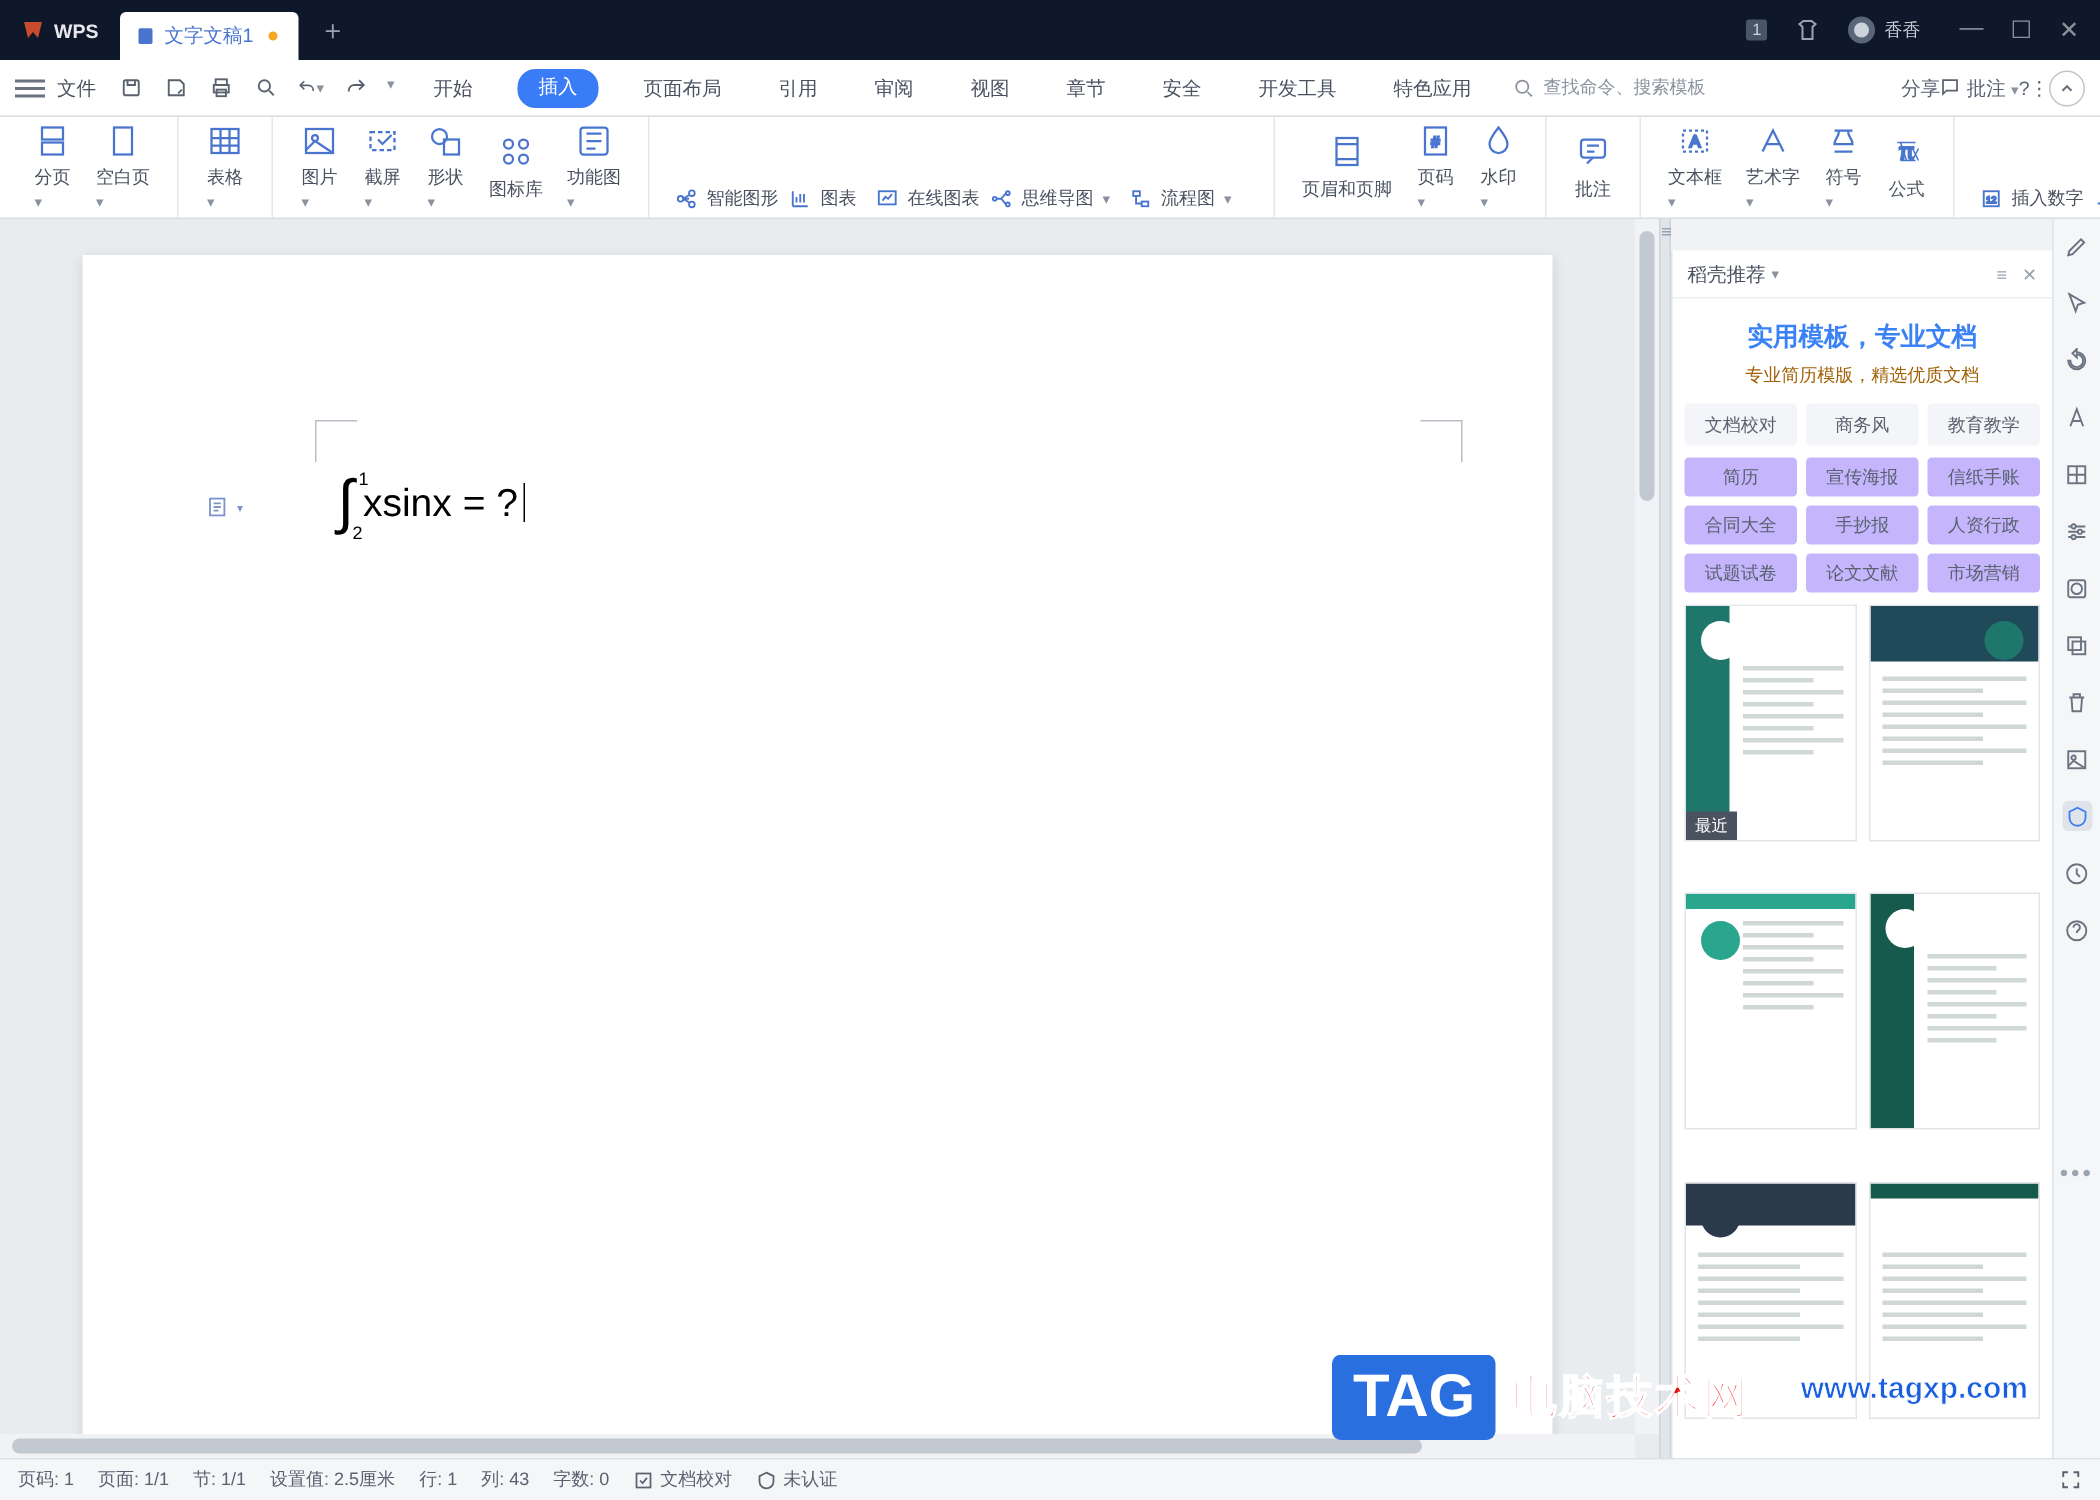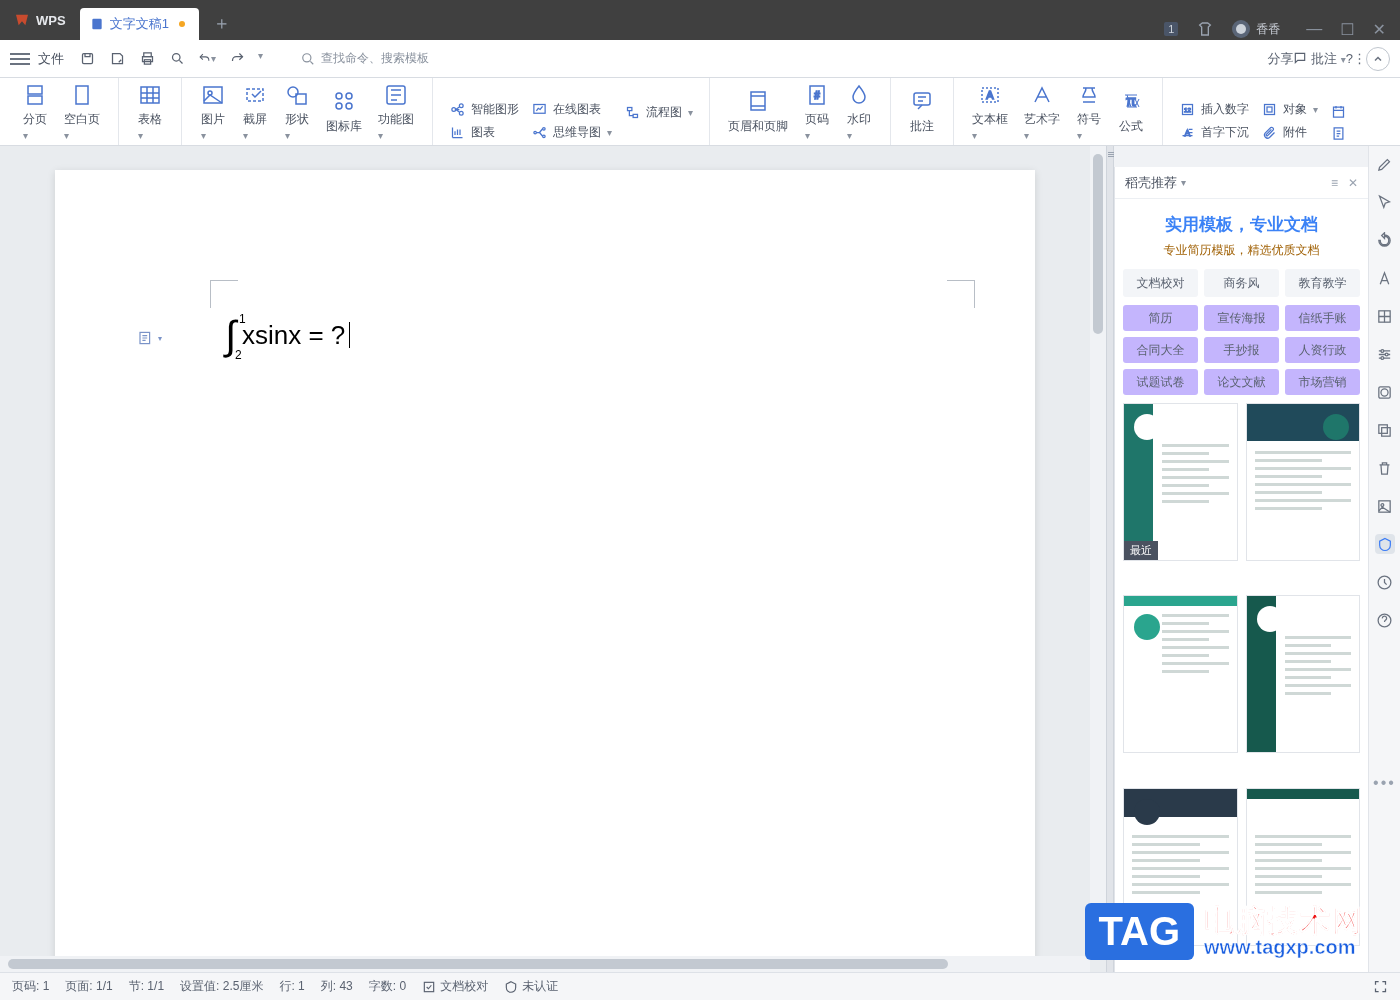--- a/index.html
+++ b/index.html
@@ -1,19 +1,19 @@
 <!DOCTYPE html>
 <html><head>
 <meta charset="utf-8">
 <style>
 * { margin: 0; padding: 0; box-sizing: border-box; font-family: "Microsoft YaHei", Arial, sans-serif; }
 body { background: #fff; overflow: hidden; width: 1400px; height: 1000px; position: relative; }
 
 
-.titlebar { height: 40px; background: #404040; display: flex; align-items: flex-end; color: #cdd3db; }
+.titlebar { height: 40px; background: #0f172a; display: flex; align-items: center; color: #cdd3db; }
 .wps-logo { display: flex; align-items: center; padding: 0 14px; height: 100%; font-weight: bold; color: #e6e8ec; font-size: 13px; gap: 6px; }
 .wps-logo svg { width: 16px; height: 16px; }
 .tab { height: 32px; background: #fff; color: #4a75ce; display: flex; align-items: center; padding: 0 30px 0 10px; border-radius: 4px 4px 0 0; margin-top: 8px; font-size: 13px; position: relative; gap: 6px; }
 .tab .dot { width: 6px; height: 6px; background: #f5a623; border-radius: 50%; position: absolute; right: 14px; }
 .tab-add { width: 34px; height: 34px; display: flex; align-items: center; justify-content: center; color: #9aa3b0; font-size: 18px; margin-left: 6px; cursor: pointer; }
 .titlebar-right { margin-left: auto; display: flex; align-items: center; gap: 16px; padding-right: 14px; }
 .titlebar-right .ico { width: 22px; height: 22px; color: #9aa3b0; display: flex; align-items: center; justify-content: center; }
 .user-badge { display: flex; align-items: center; gap: 6px; color: #c7ccd4; font-size: 12px; }
 .user-avatar { width: 18px; height: 18px; border-radius: 50%; background: #5a6577; display:flex; align-items:center; justify-content:center;}
 .win-btns { display: flex; gap: 18px; margin-left: 10px; color: #8a929e; }
@@ -34,21 +34,21 @@
 .chev { font-size: 10px; color: #8a929e; }
 .menubar-right .circled { width:24px; height:24px; border:1px solid #c0c6ce; border-radius:50%; display:flex; align-items:center; justify-content:center; color:#6b7380;}
 
 
 .ribbon { height: 68px; background: #fff; border-bottom: 1px solid #d8dce2; display: flex; align-items: center; padding: 0 4px; font-size: 12px; color: #4a5260; }
 .rgroup { display: flex; align-items: flex-end; padding: 0 10px; height: 100%; border-right: 1px solid #e4e7ec; }
 .rgroup:last-child { border-right: none; }
 .rbig { display: flex; flex-direction: column; align-items: center; justify-content: center; gap: 4px; padding: 6px 8px; cursor: pointer; height:100%; }
 .rbig .ricon { width: 26px; height: 26px; color: #4a75ce; display:flex; align-items:center; justify-content:center;}
 .rbig .rlabel { font-size: 12px; white-space: nowrap; display:flex; align-items:flex-start; gap:2px;flex-direction:column;}
-.rsmalls { display: flex; flex-direction: column; justify-content: flex-end; gap: 6px; padding: 4px 6px; }
+.rsmalls { display: flex; flex-direction: row; justify-content: flex-end; gap: 6px; padding: 4px 6px; }
 .rsmall { display: flex; align-items: center; gap: 6px; cursor: pointer; white-space: nowrap; }
 .rsmall .ricon-s { width: 16px; height: 16px; color: #4a75ce; display:flex; align-items:center; justify-content:center;}
 
 
 .workspace { position: absolute; top: 146px; bottom: 28px; left: 0; right: 0; display: flex; background: #f0f2f5; }
 .doc-area { flex: 1; position: relative; overflow: hidden; background:#e9ecef;}
 .doc-scroll { position:absolute; top:0; left:0; right:16px; bottom:16px; overflow:auto; display:flex; justify-content:center;}
 .page { width: 980px; min-height: 1300px; background: #fff; margin-top: 24px; box-shadow: 0 2px 8px rgba(0,0,0,0.12); position: relative; }
 .corner-tl { position: absolute; top: 110px; left: 155px; width: 28px; height: 28px; border-left: 1px solid #b8bec6; border-top: 1px solid #b8bec6; }
 .corner-tr { position: absolute; top: 110px; right: 60px; width: 28px; height: 28px; border-right: 1px solid #b8bec6; border-top: 1px solid #b8bec6; }
@@ -100,23 +100,23 @@
 .sidetools .st { width:20px; height:20px; display:flex; align-items:center; justify-content:center; cursor:pointer;}
 .sidetools .st.active { background:#dfe4ea; border-radius:4px; padding:2px; color:#3a7bf6;}
 .sidetools .dots { margin-top:auto; margin-bottom:180px; letter-spacing:2px; color:#9aa3b0;}
 
 
 .statusbar { position:absolute; bottom:0; left:0; right:0; height:28px; background:#f5f6f8; border-top:1px solid #dde1e7; display:flex; align-items:center; font-size:12px; color:#5a6270; padding:0 12px; gap:16px;}
 .statusbar .sb-item { display:flex; align-items:center; gap:4px;}
 .statusbar .sb-right { margin-left:auto; display:flex; gap:14px; align-items:center;}
 
 
-.watermark { position:absolute; right:36px; bottom:40px; display:flex; align-items:center; gap:10px; z-index:50;}
+.watermark { position:absolute; right:48px; bottom:40px; display:flex; align-items:center; gap:10px; z-index:50;}
 .wm-tag { background:#2a6fe0; color:#fff; font-weight:900; font-size:40px; padding:6px 14px; border-radius:6px; font-family: Arial Black, Arial;}
-.wm-txt { display:flex; flex-direction:column; line-height:1.05;}
+.wm-txt { display:flex; flex-direction:row; line-height:1.05;gap:33px;}
 .wm-txt .t1 { color:#e11; font-size:30px; font-weight:900; letter-spacing:2px; -webkit-text-stroke: 1px #fff;}
 .wm-txt .t2 { color:#1a5fe0; font-size:20px; font-weight:900; -webkit-text-stroke: 0.5px #fff;}
 
 svg { display:block; }
 </style>
 </head>
 <body>
 
 <div class="titlebar">
   <div class="wps-logo">
@@ -196,20 +196,32 @@
         </svg>
         <span class="chev">▾</span>
       </span>
     <span class="ico">
         <svg width="15" height="15" viewBox="0 0 24 24" fill="none" stroke="#5a6270" stroke-width="2">
           <path d="M15 14l5-5-5-5"></path>
           <path d="M20 9H10a6 6 0 00-6 6v1"></path>
         </svg>
       </span>
     <span class="chev">▾</span>
+  </div>
+  <div class="menu-tabs">
+    <span class="mtab">开始</span>
+    <span class="mtab active">插入</span>
+    <span class="mtab">页面布局</span>
+    <span class="mtab">引用</span>
+    <span class="mtab">审阅</span>
+    <span class="mtab">视图</span>
+    <span class="mtab">章节</span>
+    <span class="mtab">安全</span>
+    <span class="mtab">开发工具</span>
+    <span class="mtab">特色应用</span>
   </div>
   <div class="search-cmd">
     <svg width="14" height="14" viewBox="0 0 24 24" fill="none" stroke="#8a929e" stroke-width="2">
         <circle cx="10" cy="10" r="7"></circle>
         <path d="M16 16l5 5"></path>
       </svg>
     <span>查找命令、搜索模板</span>
   </div>
   <div class="menubar-right">
     <span>分享</span>

